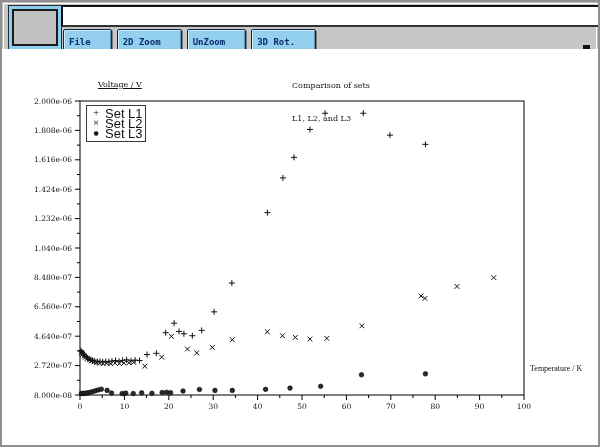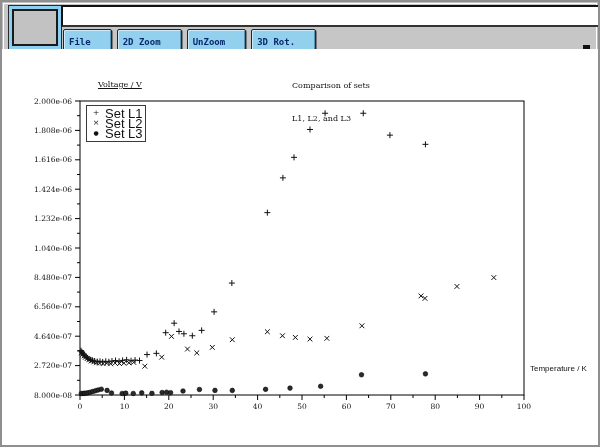--- a/index.html
+++ b/index.html
@@ -26,21 +26,21 @@
     box-shadow:inset 1px 1px 0 #cfeafb, inset -1px -1px 0 #5d93b6, 1px 1px 0 #7a7a7a;
     font-family:"DejaVu Sans Mono",monospace;font-weight:bold;font-size:9px;
     padding:1px 20px 2px 5px;height:27px;line-height:11px;cursor:pointer;border-radius:2px;
   }
   .resize-dot{position:absolute;left:581px;top:43px;width:7px;height:7px;background:#101010;}
   .plot-canvas{position:absolute;left:0;top:47px;width:600px;height:400px;background:#ffffff;}
   .plot-svg{position:absolute;left:0;top:0;}
   .plot-svg text.tick{font-family:"DejaVu Serif",serif;font-size:7.5px;fill:#111;}
   .chart-title{position:absolute;left:271px;top:9px;font-family:"DejaVu Serif",serif;font-size:8px;color:#111;line-height:11px;white-space:pre;margin-left:19px;}
   .ylabel{position:absolute;left:96px;top:31px;font-family:"DejaVu Serif",serif;font-size:8px;color:#111;text-decoration:underline;}
-  .xlabel{position:absolute;left:528px;top:315px;font-family:Liberation Sans, sans-serif;font-size:8px;color:#111;}
+  .xlabel{position:absolute;left:528px;top:315px;font-family:Liberation Serif, serif;font-size:8px;color:#111;}
   .legend{
     position:absolute;left:84px;top:56px;width:60px;height:37px;
     border:1px solid #3a3a3a;background:#fff;padding:2px 0;box-sizing:border-box;
   }
   .lrow{display:flex;align-items:center;height:10px;}
   .lmark{width:18px;text-align:center;font-family:"DejaVu Serif",serif;font-size:8px;color:#111;line-height:10px;}
   .lmark.circle{font-size:6px;}
   .llab{font-family:Liberation Sans, sans-serif;font-size:13px;color:#111;}
 </style>
 </head>

